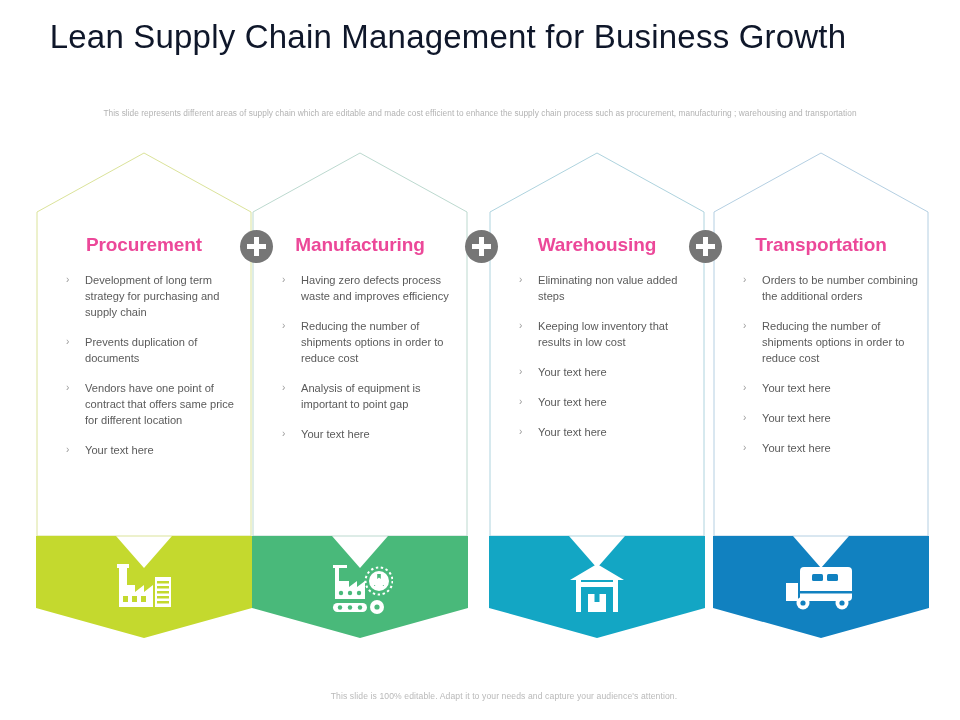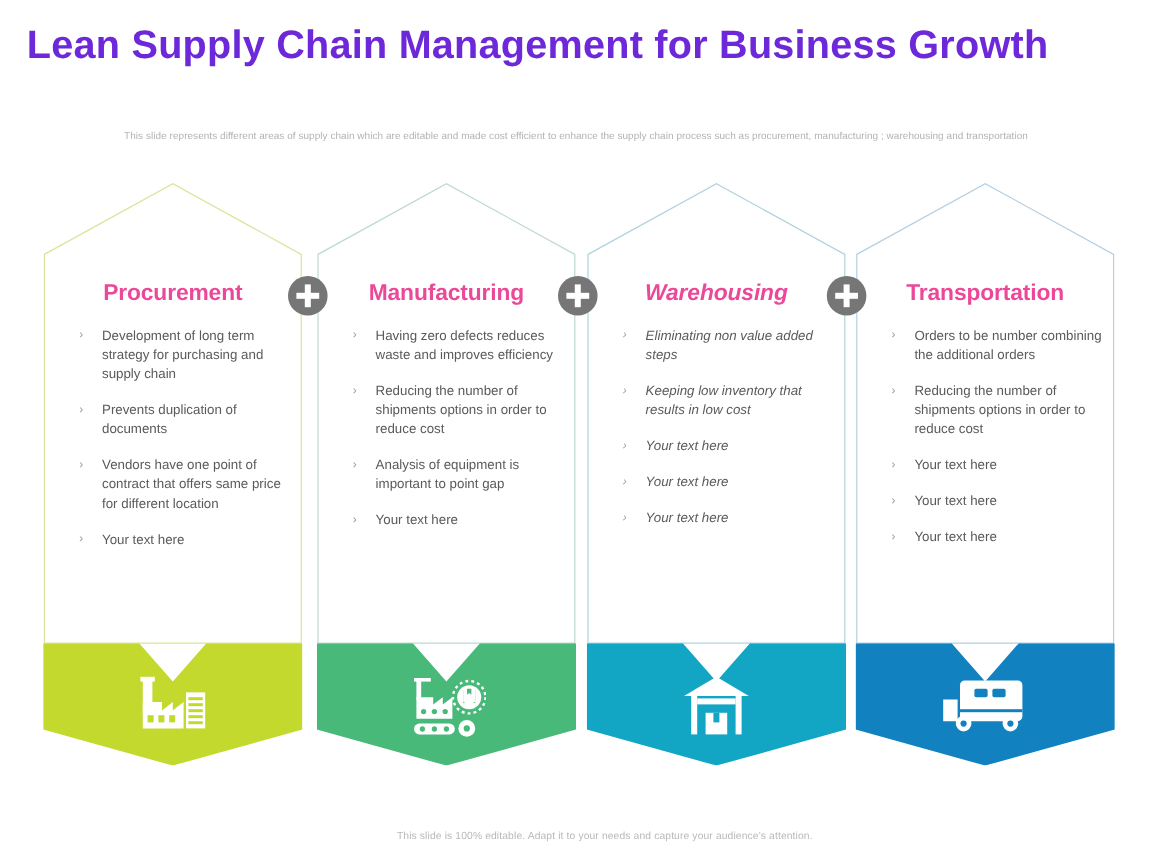--- a/index.html
+++ b/index.html
@@ -18,22 +18,22 @@
 
   
   #slide-title {
     position: absolute;
     left: 0;
     top: 16px;
     width: 896px;
     text-align: center;
     font-size: 33px;
     line-height: 41px;
-    font-weight: 700;
-    color: #6d28d9;
+    font-weight: 400;
+    color: #0f172a;
     letter-spacing: 0.2px;
   }
   #slide-subtitle {
     position: absolute;
     left: 60px;
     top: 107px;
     width: 840px;
     text-align: center;
     font-size: 8.3px;
     line-height: 13px;
@@ -42,22 +42,22 @@
   }
 
   
   .column {
     position: absolute;
     top: 152px;
     width: 216px;
     height: 500px;
   }
   .col-0 { left: 36px; }
-  .col-1 { left: 264px; }
-  .col-2 { left: 489px; font-style: italic; }
+  .col-1 { left: 252px; }
+  .col-2 { left: 489px; }
   .col-3 { left: 713px; }
 
   
   .card-outline {
     position: absolute;
     left: 0;
     top: 0;
     width: 216px;
     height: 385px;
   }
@@ -220,21 +220,21 @@
 <div class="column col-1">
   <div class="card-outline">
     <svg width="216" height="385" viewBox="0 0 216 385">
       <polygon points="1,60 108,1 215,60 215,384 1,384" fill="#ffffff" stroke="#bcd9cf" stroke-width="1"></polygon>
     </svg>
   </div>
   <div class="card-title">Manufacturing</div>
   <div class="bullets">
     <div class="bullet">
       <span class="chev">›</span>
-      <span>Having  zero defects reduces waste and improves  efficiency</span>
+      <span>Having  zero defects process waste and improves  efficiency</span>
     </div>
     <div class="bullet">
       <span class="chev">›</span>
       <span>Reducing the number of shipments options in  order to reduce cost</span>
     </div>
     <div class="bullet">
       <span class="chev">›</span>
       <span>Analysis of equipment is important to point gap</span>
     </div>
     <div class="bullet">

